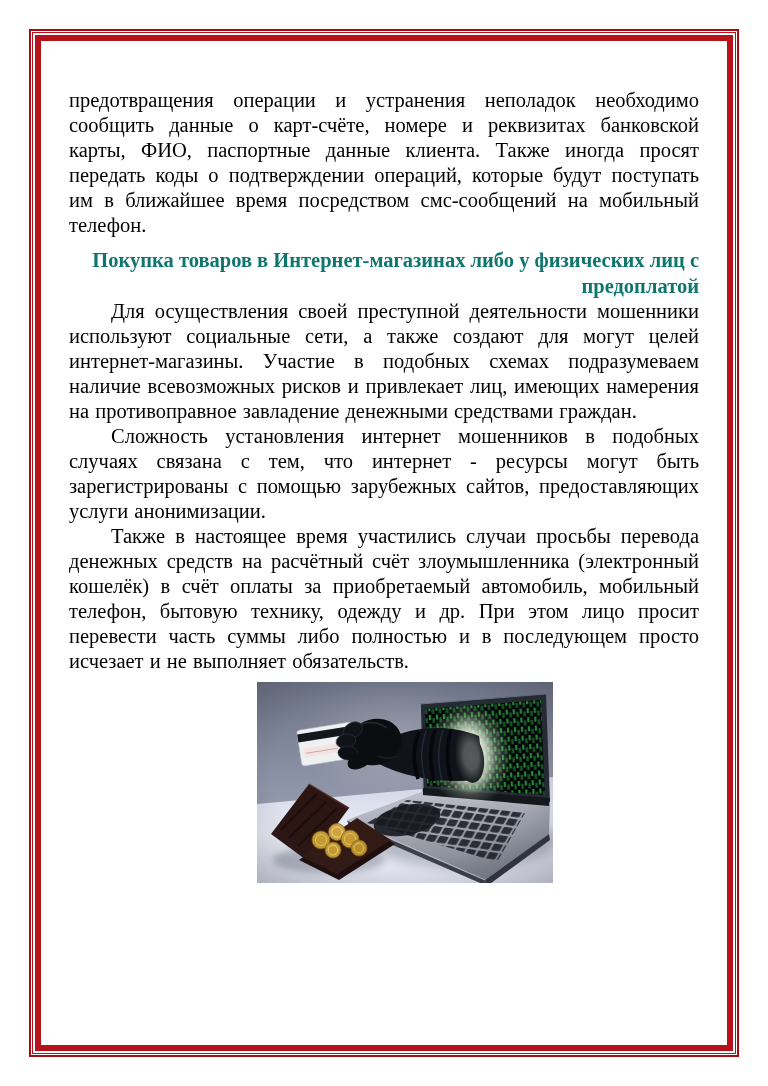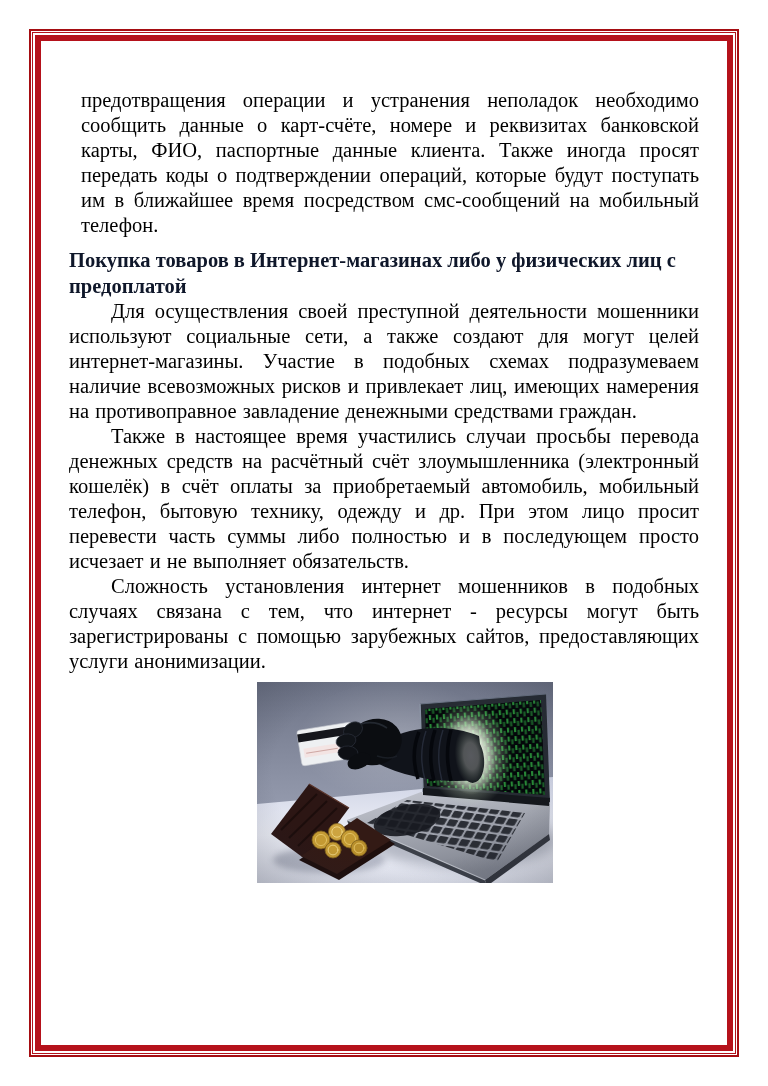--- a/index.html
+++ b/index.html
@@ -23,29 +23,29 @@
   }
 
   .para {
     margin:0;
     font-size:20.5px;
     line-height:25px;
     text-align:justify;
     text-indent:42px;
     word-spacing:1px;
   }
-  .para.no-indent { text-indent:0;margin-left:12px; }
+  .para.no-indent { text-indent:0; }
 
   .heading {
     margin:9px 0 0 0;
     font-size:20.5px;
     line-height:26px;
     font-weight:bold;
-    color:#0f172a;
-    text-align:left;
+    color:#0f766e;
+    text-align:right;
   }
 
   .photo {
     margin:8px 0 0 188px;
     width:296px; height:201px;
     line-height:0;
   }
   .photo svg { display:block; }
 </style>
 </head>
@@ -57,23 +57,23 @@
       <div class="frame-c">
         <div class="content">
 
           <p class="para no-indent">предотвращения операции и устранения неполадок необходимо сообщить данные о карт-счёте, номере и реквизитах банковской карты, ФИО, паспортные данные клиента. Также иногда просят передать коды о подтверждении операций, которые будут поступать им в ближайшее время посредством смс-сообщений на мобильный телефон.</p>
 
 
           <h2 class="heading">Покупка товаров в Интернет-магазинах либо у физических лиц с предоплатой</h2>
 
           <p class="para">Для осуществления своей преступной деятельности мошенники используют социальные сети, а также создают для могут целей интернет-магазины. Участие в подобных схемах подразумеваем наличие всевозможных рисков и привлекает лиц, имеющих намерения на противоправное завладение денежными средствами граждан.</p>
 
+          <p class="para">Сложность установления интернет мошенников в подобных случаях связана с тем, что интернет - ресурсы могут быть зарегистрированы с помощью зарубежных сайтов, предоставляющих услуги анонимизации.</p>
+
           <p class="para">Также в настоящее время участились случаи просьбы перевода денежных средств на расчётный счёт злоумышленника (электронный кошелёк) в счёт оплаты за приобретаемый автомобиль, мобильный телефон, бытовую технику, одежду и др. При этом лицо просит перевести часть суммы либо полностью и в последующем просто исчезает и не выполняет обязательств.</p>
-
-          <p class="para">Сложность установления интернет мошенников в подобных случаях связана с тем, что интернет - ресурсы могут быть зарегистрированы с помощью зарубежных сайтов, предоставляющих услуги анонимизации.</p>
 
           <div class="photo">
             <svg width="296" height="201" viewBox="0 0 296 201" xmlns="http://www.w3.org/2000/svg">
               <defs>
                 <linearGradient id="bgGrad" x1="0" y1="0" x2="0" y2="1">
                   <stop offset="0" stop-color="#6e7487"></stop>
                   <stop offset="0.5" stop-color="#8d93a6"></stop>
                   <stop offset="1" stop-color="#aab0c3"></stop>
                 </linearGradient>
                 <linearGradient id="tableGrad" x1="0" y1="0" x2="0" y2="1">

